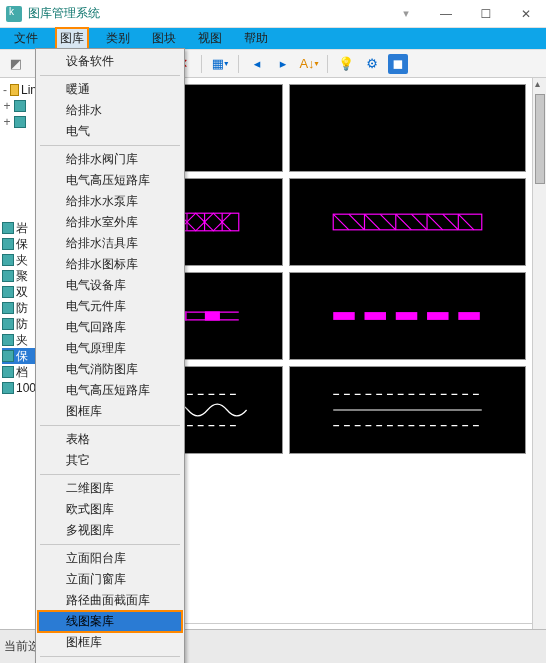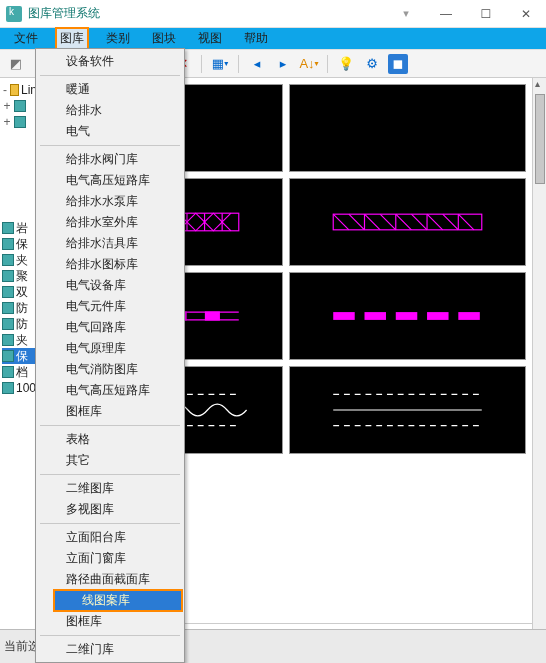--- a/index.html
+++ b/index.html
@@ -43,21 +43,21 @@
 .scroll::after{content:"▾";position:absolute;bottom:0;left:2px;font-size:10px;color:#666;}
 .scroll .scrollthumb{position:absolute;left:2px;top:16px;width:10px;height:90px;background:#c8c8c8;border:1px solid #999;}
 
 .pager { position:absolute; left:0; right:14px; bottom:0; background:#fff; border-top:1px solid #ccc; height:22px; display:flex; align-items:center; gap:20px; padding-left:50px; font-size:12px; color:#333;}
 
 .statusbar { position:absolute; bottom:0; left:0; right:0; height:34px; background:#eaeaea; border-top:1px solid #bbb; font-size:11px; display:flex; align-items:center; padding-left:4px; color:#333;}
 
 
 .dropdown { position:absolute; left:35px; top:48px; width:150px; background:#f0f0f0; border:1px solid #999; box-shadow:2px 2px 3px rgba(0,0,0,0.25); z-index:10; padding:2px;}
 .dropdown .mi { height:21px; display:flex; align-items:center; padding-left:28px; color:#222; font-size:12px; position:relative;}
-.dropdown .mi.highlight { background:#2a7bd4; color:#fef9c3; outline:2px solid #ff8800; outline-offset:-1px;margin-left:16px;}
+.dropdown .mi.highlight { background:#2a7bd4; color:#000000; outline:2px solid #ff8800; outline-offset:-1px;}
 .dropdown .msep { height:1px; background:#c8c8c8; margin:3px 2px;}
 
 </style>
 </head>
 <body>
 
 <div class="titlebar">
   <span class="app-icon"></span>
   <span class="title">图库管理系统</span>
   <div class="win-btns">
@@ -258,20 +258,21 @@
     <div class="mi">电气回路库</div>
     <div class="mi">电气原理库</div>
     <div class="mi">电气消防图库</div>
     <div class="mi">电气高压短路库</div>
     <div class="mi">图框库</div>
     <div class="msep"></div>
     <div class="mi">表格</div>
     <div class="mi">其它</div>
     <div class="msep"></div>
     <div class="mi">二维图库</div>
+    <div class="mi">欧式图库</div>
     <div class="mi">多视图库</div>
     <div class="msep"></div>
     <div class="mi">立面阳台库</div>
     <div class="mi">立面门窗库</div>
     <div class="mi">路径曲面截面库</div>
     <div class="mi highlight">线图案库</div>
     <div class="mi">图框库</div>
     <div class="msep"></div>
     <div class="mi">二维门库</div>
   </div>

